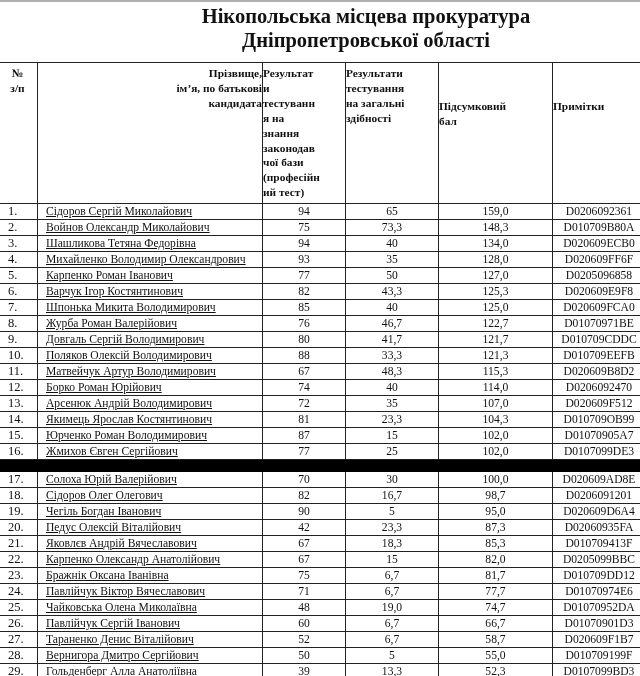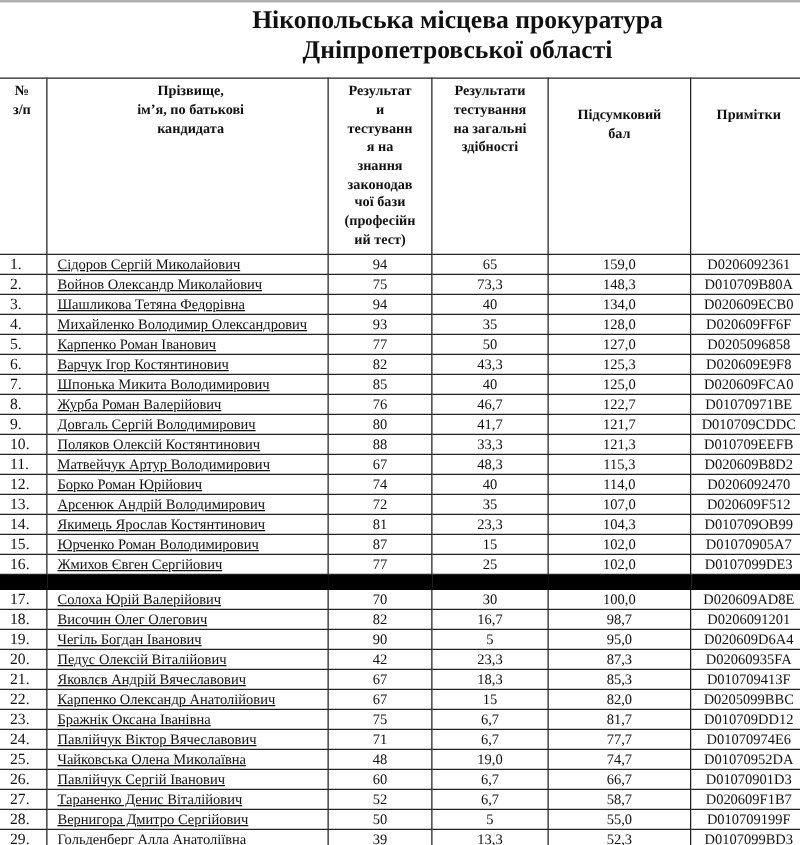--- a/index.html
+++ b/index.html
@@ -7,23 +7,23 @@
          font-family: "Liberation Serif", "DejaVu Serif", serif; color: #111; }
   .topline { position: absolute; left: 0; top: 0; width: 640px; height: 2px; background: #b0b0b0; }
   .title { position: absolute; left: 0; top: 4px; width: 732px; text-align: center;
            font-weight: bold; font-size: 20.5px; line-height: 24px; }
   table { position: absolute; left: -3px; top: 62px; border-collapse: collapse;
           table-layout: fixed; width: 648px; }
   td, th { border: 1px solid #222; padding: 0; font-size: 11.6px; line-height: 15px; }
   th { font-weight: bold; vertical-align: top; padding-top: 3px; font-size: 11.4px; line-height: 14.9px; }
   thead tr { height: 141px; }
   th.c-no { text-align: center; }
-  th.c-name { text-align: center; padding-left: 5px; }
-  th.c-num { text-align: center; }
-  th.c-final, th.c-notes { vertical-align: top; padding-top: 22px; }
+  th.c-name { text-align: right; padding-left: 5px; }
+  th.c-num { text-align: left; }
+  th.c-final, th.c-notes { vertical-align: top; padding-top: 36px; }
   tbody tr { height: 15.7px; }
   td.c-no { text-align: left; padding-left: 10px; font-size: 12.5px; }
   td.c-name { padding-left: 8px; white-space: nowrap; overflow: hidden; text-decoration: underline; }
   td.c-num { text-align: center; }
   td.c-notes { text-align: center; white-space: nowrap; overflow: hidden; }
   tr.separator { height: 12px; }
   tr.separator td { background: #000; border-color: #000; }
   col.w-no { width: 40px; }
   col.w-name { width: 225px; }
   col.w-t1 { width: 83px; }
@@ -127,21 +127,21 @@
       <tr>
         <td class="c-no">9.</td>
         <td class="c-name">Довгаль Сергій Володимирович</td>
         <td class="c-num">80</td>
         <td class="c-num">41,7</td>
         <td class="c-num">121,7</td>
         <td class="c-notes">D010709CDDC</td>
       </tr>
       <tr>
         <td class="c-no">10.</td>
-        <td class="c-name">Поляков Олексій Костянтинович</td>
+        <td class="c-name">Поляков Олексій Володимирович</td>
         <td class="c-num">88</td>
         <td class="c-num">33,3</td>
         <td class="c-num">121,3</td>
         <td class="c-notes">D010709EEFB</td>
       </tr>
       <tr>
         <td class="c-no">11.</td>
         <td class="c-name">Матвейчук Артур Володимирович</td>
         <td class="c-num">67</td>
         <td class="c-num">48,3</td>
@@ -199,21 +199,21 @@
       <tr>
         <td class="c-no">17.</td>
         <td class="c-name">Солоха Юрій Валерійович</td>
         <td class="c-num">70</td>
         <td class="c-num">30</td>
         <td class="c-num">100,0</td>
         <td class="c-notes">D020609AD8E</td>
       </tr>
       <tr>
         <td class="c-no">18.</td>
-        <td class="c-name">Височин Олег Олегович</td>
+        <td class="c-name">Сідоров Олег Олегович</td>
         <td class="c-num">82</td>
         <td class="c-num">16,7</td>
         <td class="c-num">98,7</td>
         <td class="c-notes">D0206091201</td>
       </tr>
       <tr>
         <td class="c-no">19.</td>
         <td class="c-name">Чегіль Богдан  Іванович</td>
         <td class="c-num">90</td>
         <td class="c-num">5</td>

